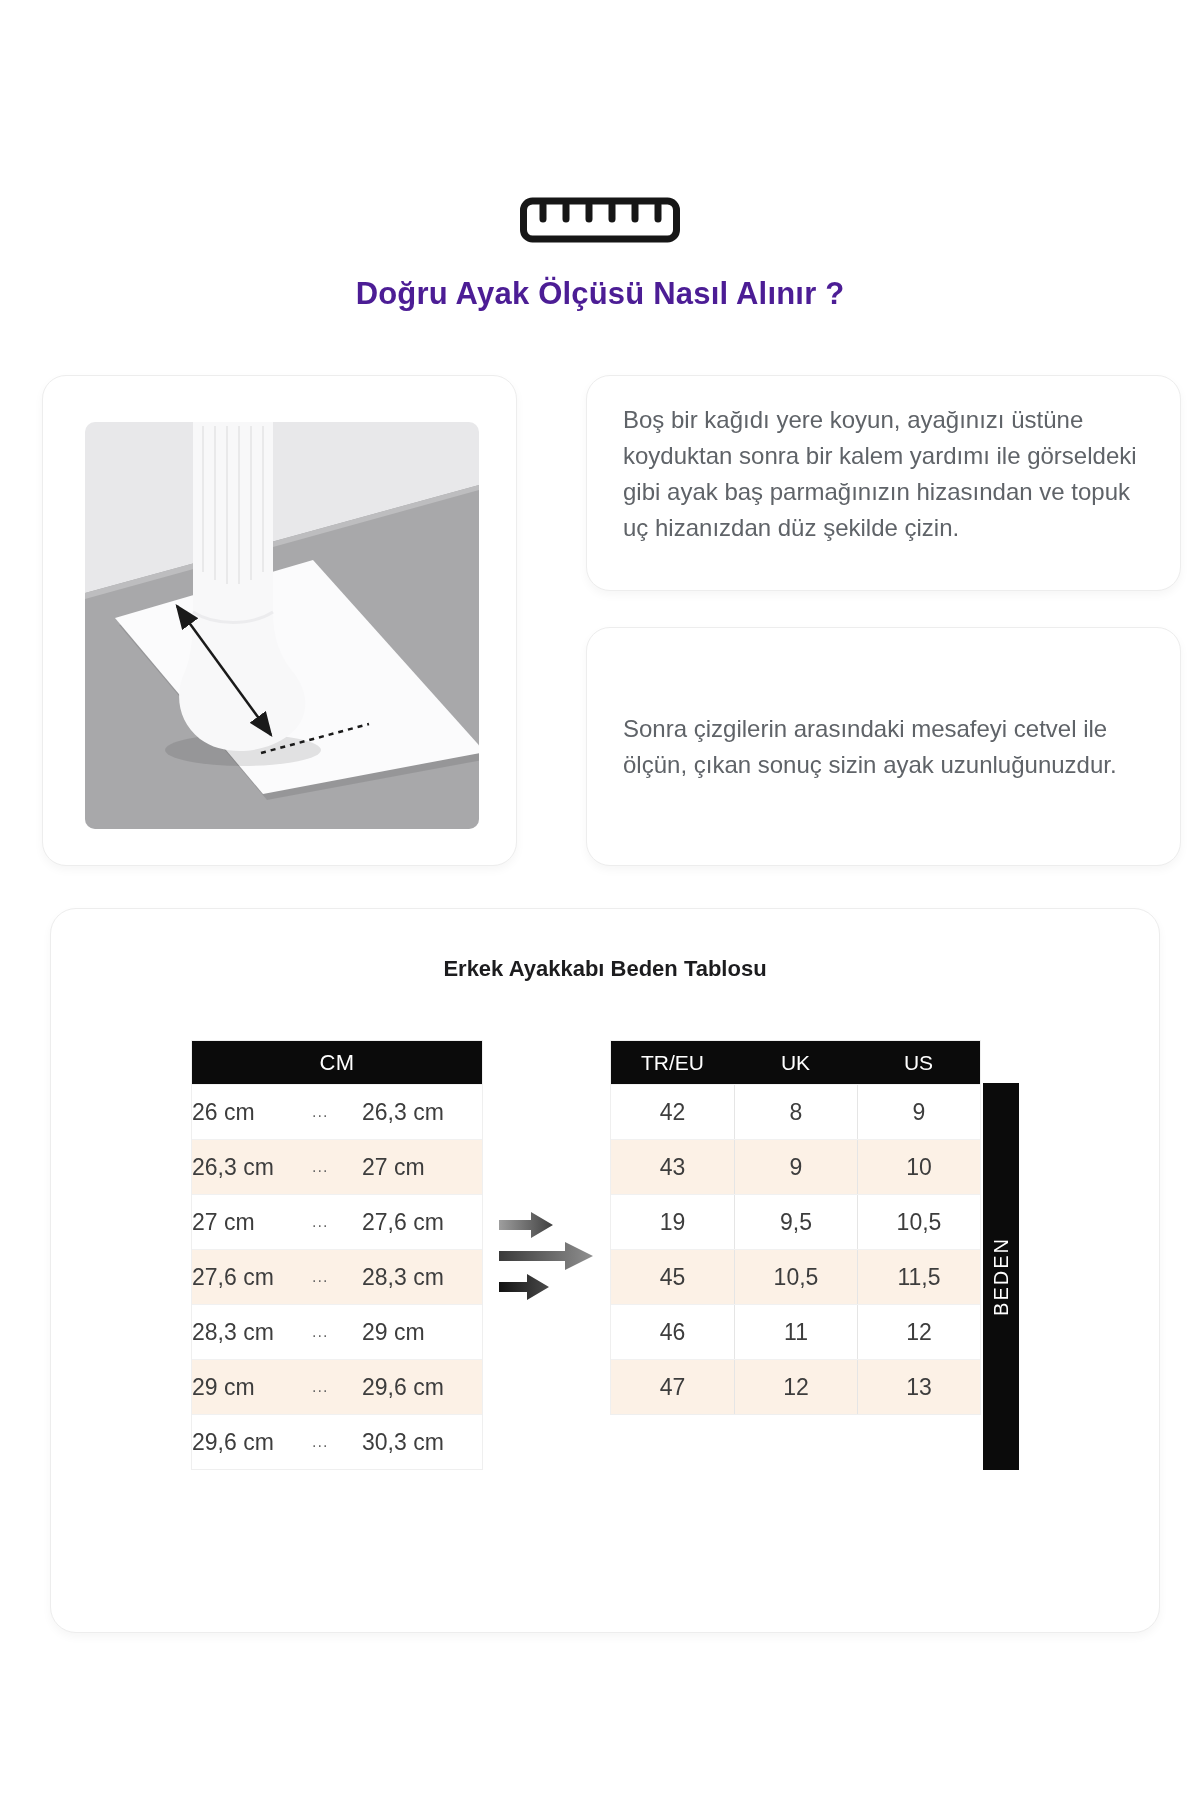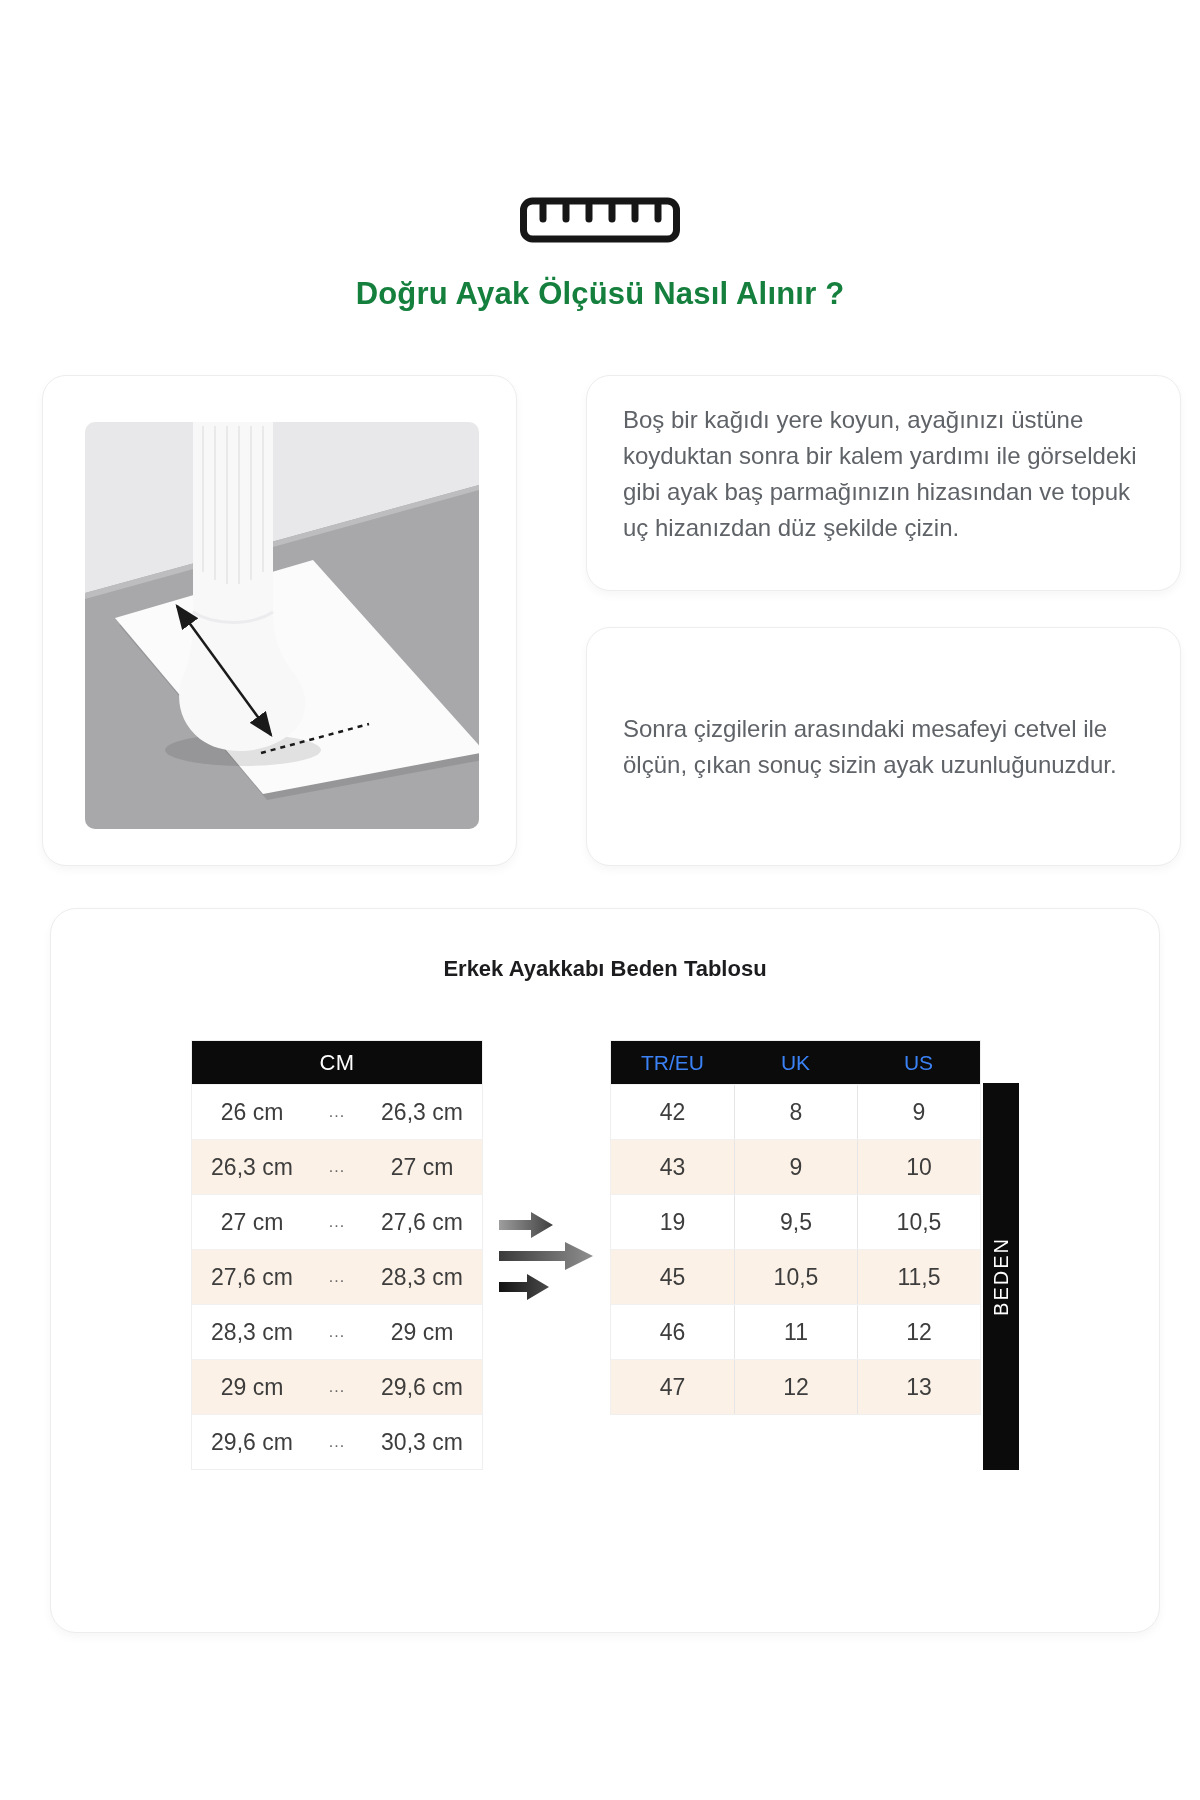--- a/index.html
+++ b/index.html
@@ -8,21 +8,21 @@
     width:1200px; height:1800px; background:#ffffff;
     font-family:"Liberation Sans", sans-serif;
     -webkit-font-smoothing:antialiased;
   }
   .page { position:relative; width:1200px; height:1800px; overflow:hidden; background:#fff; }
 
   .ruler-wrap { position:absolute; top:196px; left:0; width:100%; display:flex; justify-content:center; }
 
   .page-title {
     position:absolute; top:276px; left:0; width:100%; margin:0;
-    text-align:center; font-size:31px; font-weight:bold; color:#15803d; letter-spacing:0.2px;
+    text-align:center; font-size:31px; font-weight:bold; color:#4c1d95; letter-spacing:0.2px;
   }
 
   .card {
     background:#fff; border:1px solid #ededed; border-radius:24px;
     box-shadow:0 4px 10px rgba(0,0,0,0.04);
   }
 
   .row1 { position:absolute; top:375px; left:42px; width:1116px; height:491px; display:flex;gap:23px; }
 
   .photo-card { width:475px; height:491px; padding:46px 39px 38px 42px; flex:none; }
@@ -39,34 +39,34 @@
 
   .tables { margin-top:58px; display:flex; justify-content:center; align-items:flex-start; }
 
   .cm-table { width:292px; border:1px solid #efefef; flex:none; }
   .table-header {
     height:43px; background:#0b0b0b; color:#ffffff; font-size:22px; letter-spacing:0.5px;
     display:flex; align-items:center; justify-content:center;
   }
   .cm-row {
     height:55px; display:grid; grid-template-columns:1fr 50px 1fr; align-items:center;
-    text-align:center; font-size:23px; color:#3d3d3d; border-top:1px solid #f1f1f1; background:#fff;
+    text-align:left; font-size:23px; color:#3d3d3d; border-top:1px solid #f1f1f1; background:#fff;
   }
   .cm-rows .cm-row:nth-child(even) { background:#fcf1e6; }
   .cm-row .dots { font-size:16px; color:#666; letter-spacing:1px; }
 
   .arrows-col {
     width:94px; margin:172px 17px 0 16px; flex:none;
     display:flex; flex-direction:column; gap:4px; align-items:flex-start;
   }
 
   .right-group { display:flex; align-items:flex-start; flex:none; }
   .size-table { width:371px; border:1px solid #efefef; }
   .size-header { height:43px; background:#0b0b0b; display:grid; grid-template-columns:1fr 1fr 1fr; }
-  .size-header div { color:#3b82f6; font-size:21px; display:flex; align-items:center; justify-content:center; }
+  .size-header div { color:#ffffff; font-size:21px; display:flex; align-items:center; justify-content:center; }
   .size-row {
     height:55px; display:grid; grid-template-columns:1fr 1fr 1fr; background:#fff;
     border-top:1px solid #f1f1f1; font-size:23px; color:#3d3d3d;
   }
   .size-rows .size-row:nth-child(even) { background:#fcf1e6; }
   .size-row div { display:flex; align-items:center; justify-content:center; height:100%; }
   .size-row div + div { border-left:1px solid #e5e5e5; }
 
   .beden-bar {
     width:36px; height:387px; margin-top:43px; margin-left:2px; background:#0b0b0b;

